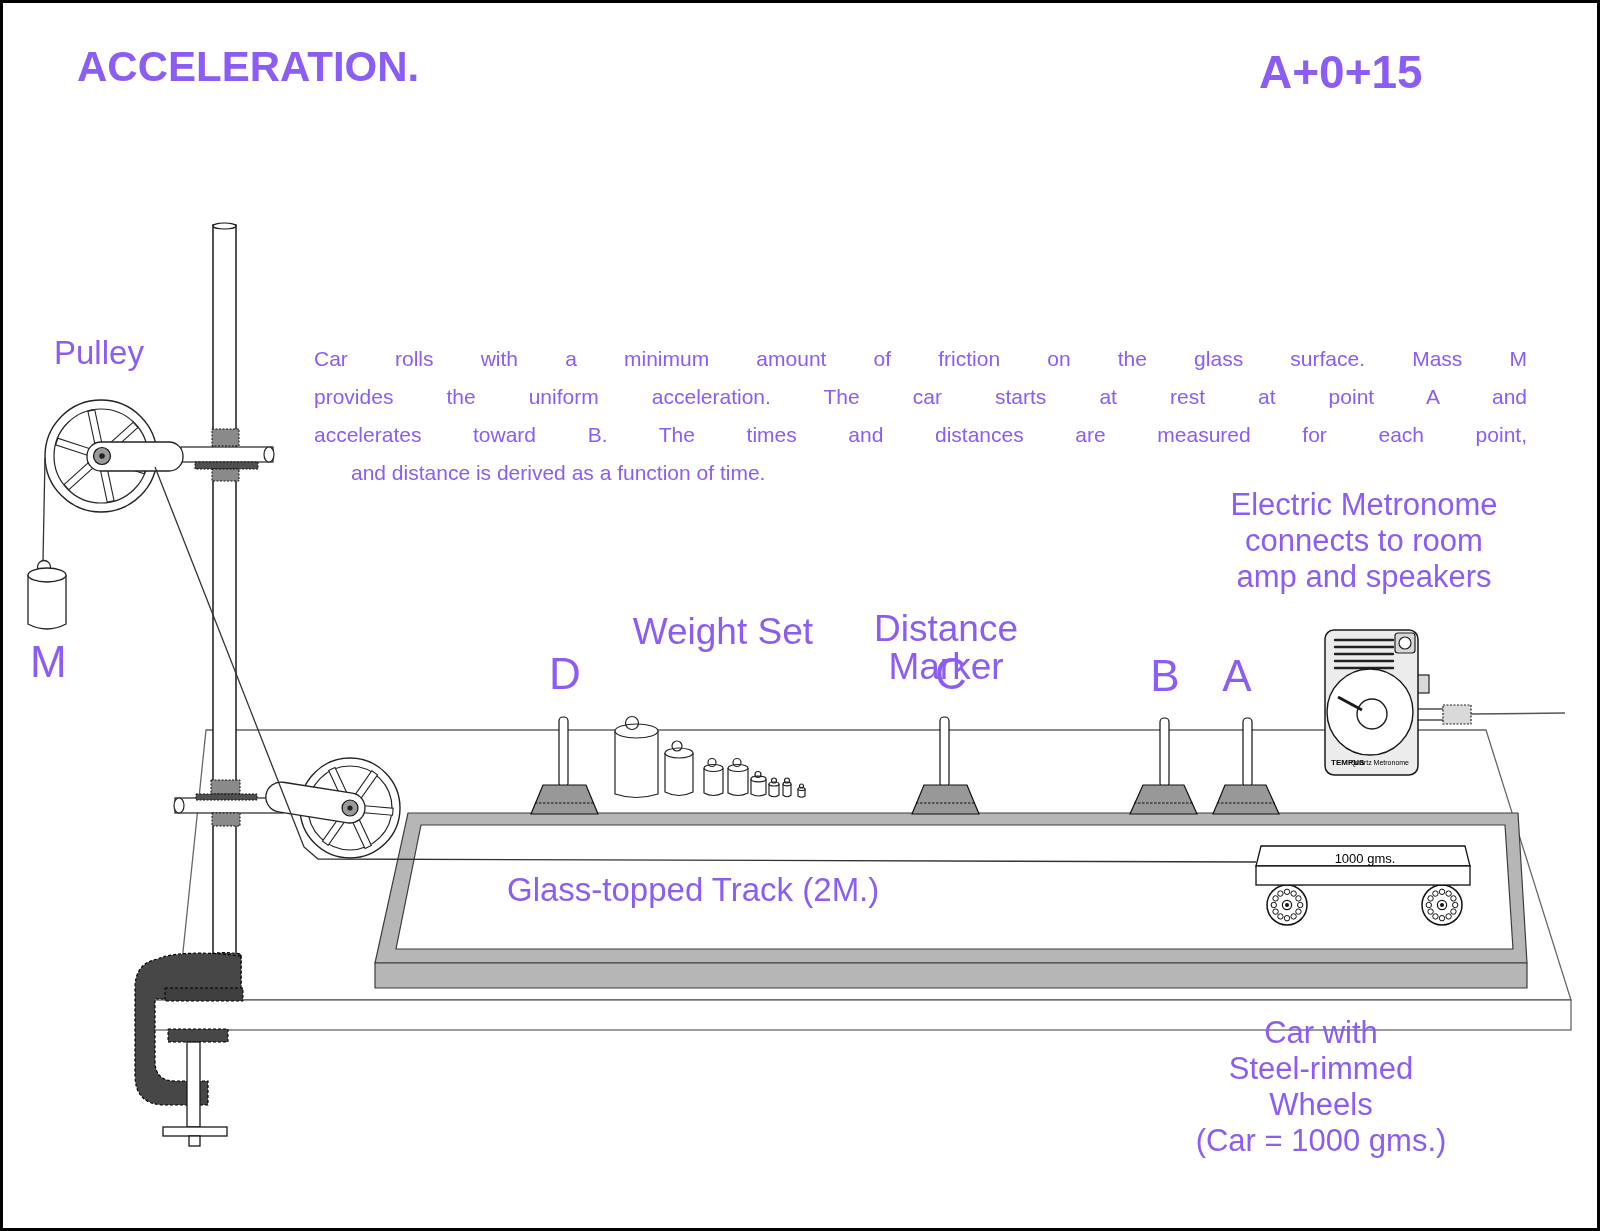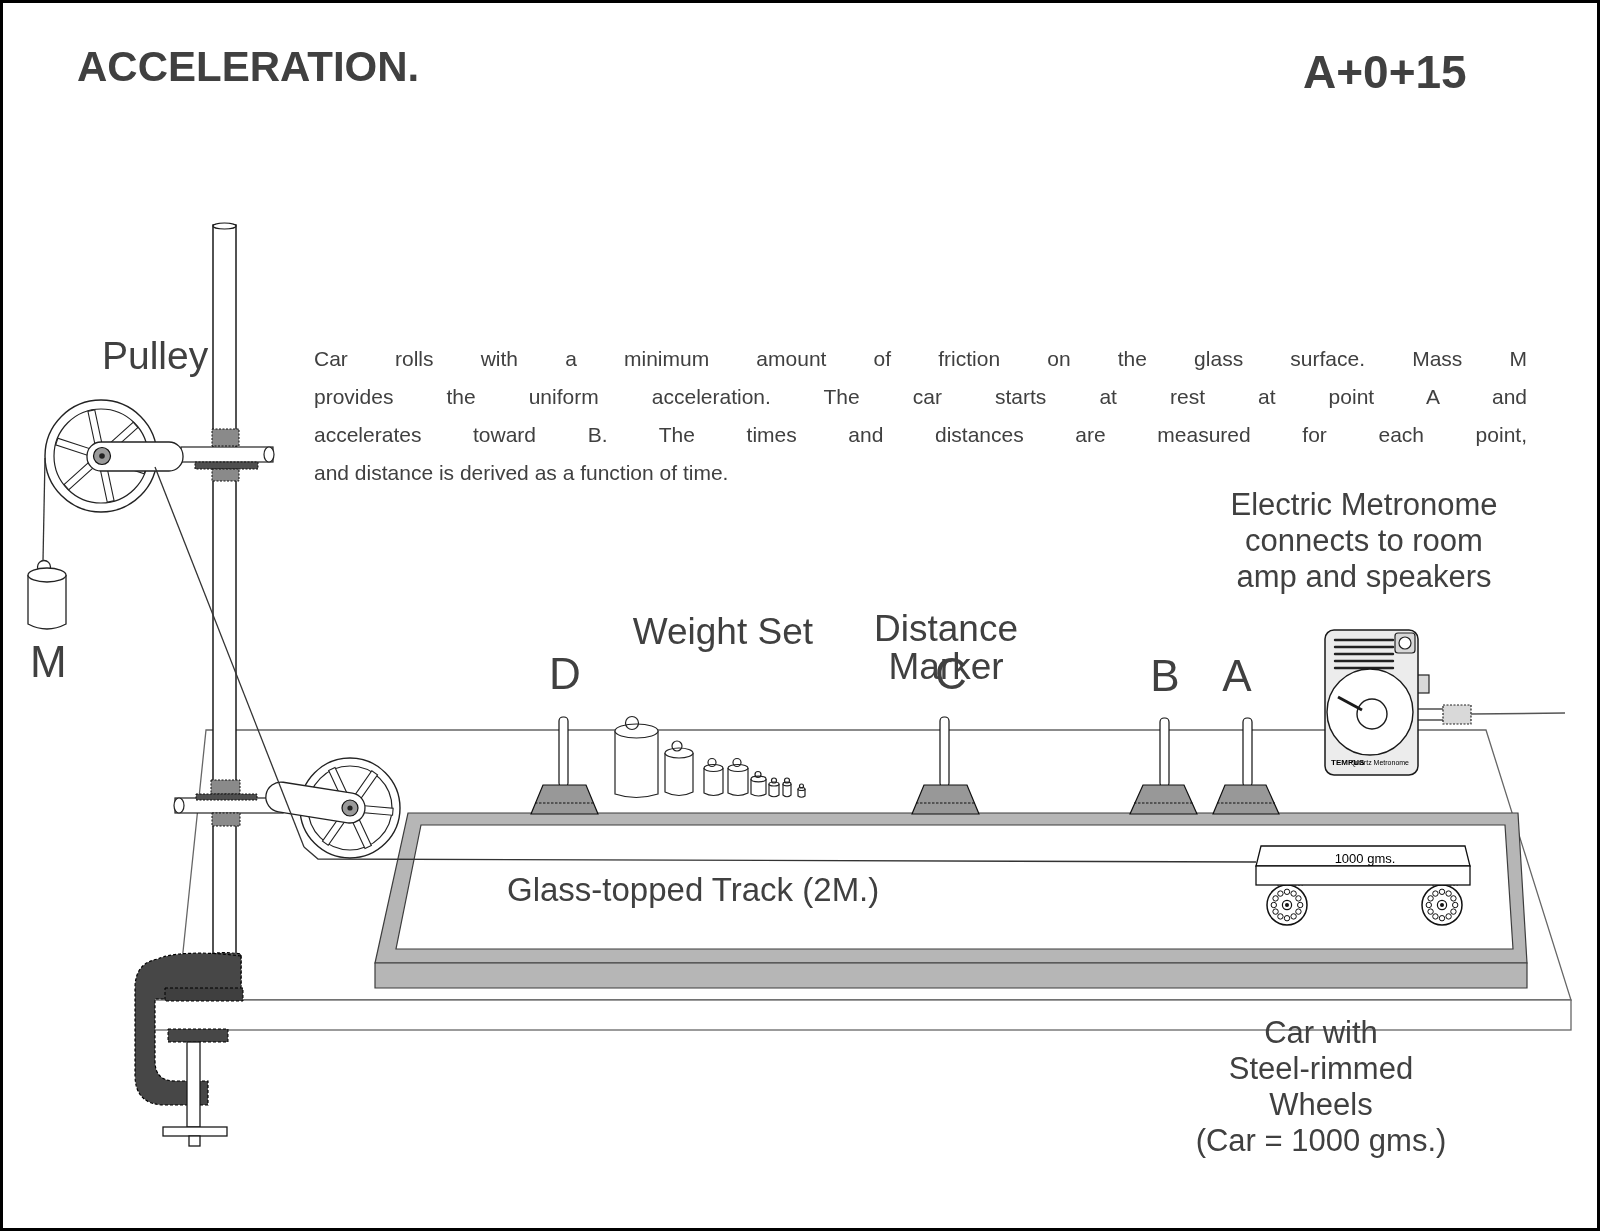--- a/index.html
+++ b/index.html
@@ -4,28 +4,28 @@
 <style>
   html,body { margin:0; padding:0; background:#fff; }
   #canvas {
     position:relative; width:1600px; height:1231px;
     box-sizing:border-box; border:3px solid #000;
     background:#fff; overflow:hidden;
     font-family:"Liberation Sans", sans-serif;
     color:#000;
   }
   #diagram { position:absolute; left:0; top:0; width:1594px; height:1225px; }
-  .lbl { position:absolute; color:#404040; }
+  .lbl { position:absolute; color:#8b5cf6; }
   .title   { left:74px;  top:40px;  font-size:42px; font-weight:bold; }
-  .code    { left:1300px; top:42px; font-size:46px; font-weight:bold; }
+  .code    { left:1256px; top:42px; font-size:46px; font-weight:bold; }
   .subtitle{ left:70px;  top:100px; font-size:42px; }
   .para    { left:311px; top:337px; width:1213px; font-size:21px; line-height:38px; }
   .para .pline { white-space:nowrap; text-align:justify; text-align-last:justify; }
-  .para .pline.no-justify { text-align-last:left; }
-  .pulley-lbl { left:51px; top:331px; font-size:39px;margin-left:48px; }
+  .para .pline.no-justify { text-align-last:left;margin-left:37px; }
+  .pulley-lbl { left:51px; top:331px; font-size:33px; }
   .m-lbl      { left:27px; top:634px; font-size:44px; }
   .ws-lbl     { left:570px; width:240px; top:608px; font-size:37px; text-align:right; }
   .dm-lbl     { left:852px; width:182px; top:607px; font-size:37px; line-height:38px; text-align:center; }
   .dlet  { width:62px; text-align:center; font-size:44px; }
   .d-lbl { left:531px;  top:646px; }
   .c-lbl { left:917px;  top:646px; }
   .b-lbl { left:1131px; top:648px; }
   .a-lbl { left:1203px; top:648px; }
   .metro-lbl { left:1222px; width:278px; top:484px; font-size:31px; line-height:36px; text-align:center; }
   .glass-lbl { left:504px; top:868px; font-size:33px; }

